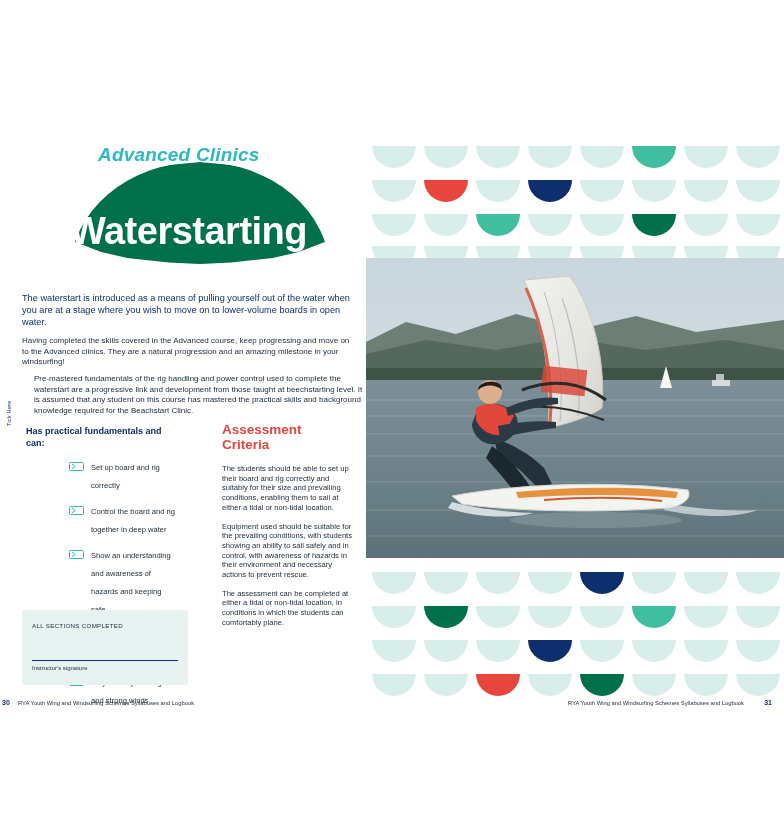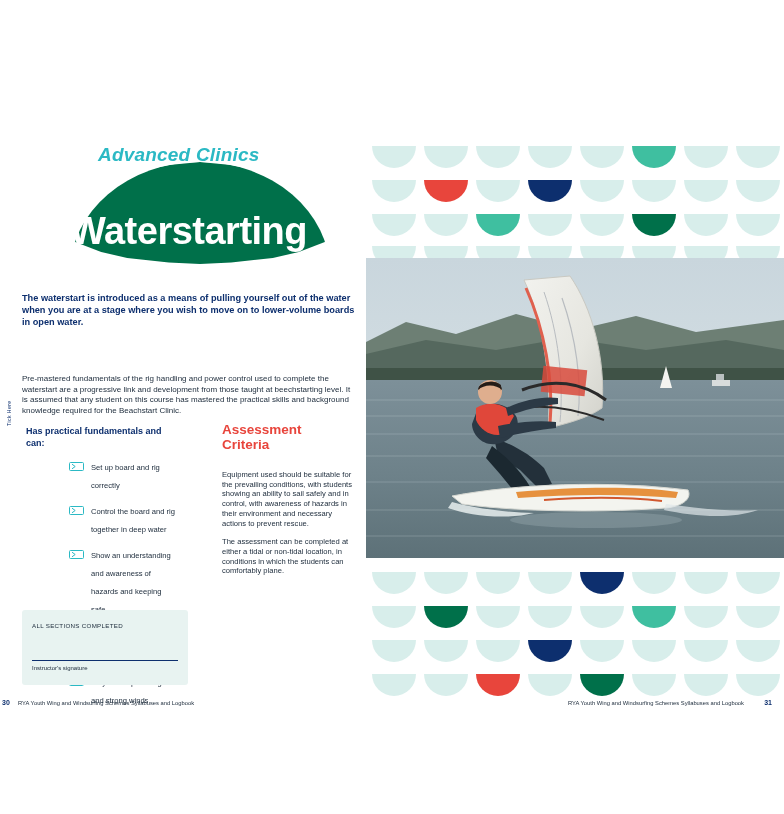--- a/index.html
+++ b/index.html
@@ -24,47 +24,47 @@
     background:#00704a;
     border-radius:130px 130px 18px 18px / 110px 110px 14px 14px;
     clip-path:polygon(0% 52%, 3% 34%, 10% 19%, 22% 8%, 38% 2%, 50% 0%, 62% 2%, 78% 8%, 90% 19%, 97% 34%, 100% 52%, 88% 60%, 78% 64%, 62% 67%, 50% 68%, 38% 67%, 22% 64%, 12% 60%);
   }
   .waterstarting{
     position:absolute;left:0;top:48px;width:260px;text-align:left;
     font-size:38px;font-weight:bold;color:#ffffff;letter-spacing:-.5px;
   }
   .intro-bold{
     position:absolute;left:22px;top:176px;width:335px;
-    font-size:9.2px;line-height:12.2px;font-weight:bold;color:#0d2f6e;
+    font-size:9.2px;line-height:12.2px;font-weight:normal;color:#0d2f6e;
   }
   .para{
     position:absolute;left:22px;width:335px;
     font-size:8px;line-height:10.6px;color:#1b2a3a;
   }
   .para.p1{top:220px;}
-  .para.p2{top:258px;}
+  .para.p2{top:258px;margin-left:12px;}
   .tick-here{
     position:absolute;left:6px;top:310px;width:70px;
     transform:rotate(-90deg);transform-origin:left top;
     font-size:5.2px;color:#0d2f6e;letter-spacing:.4px;
   }
   .col-left{position:absolute;left:26px;top:310px;width:150px;}
   .sec-head{
     font-size:9px;font-weight:bold;color:#0d2f6e;line-height:11.5px;margin-bottom:7px;
   }
   .sec-head.blue{color:#0d2f6e;}
   .chk-row{position:relative;padding-left:22px;margin-bottom:8px;margin-left:43px;}
   .chk-box{
     position:absolute;left:0;top:1px;width:15px;height:9px;
   }
   .chk-item{font-size:7.6px;line-height:9.6px;color:#1b2a3a;}
   .sub-head{font-size:9px;font-weight:normal;color:#0d2f6e;margin:12px 0 7px 0;}
   .col-right{position:absolute;left:222px;top:306px;width:130px;}
   .assess-title{
-    font-size:13.5px;font-weight:bold;color:#e8453c;margin-bottom:18px;
+    font-size:13.5px;font-weight:bold;color:#e8453c;margin-bottom:12px;
   }
   .assess-p{font-size:7.6px;line-height:9.7px;color:#1b2a3a;margin-bottom:9px;}
   .signbox{
     position:absolute;left:22px;top:494px;width:166px;height:75px;
     background:#e8f3f1;border-radius:3px;
   }
   .signbox .label{
     position:absolute;left:10px;top:12px;font-size:6.2px;color:#1b2a3a;letter-spacing:.3px;
   }
   .signbox .rule{
@@ -94,20 +94,21 @@
   <div class="page-left">
 
     <div class="clinic-kicker">Advanced Clinics</div>
 
     <div class="arc-wrap">
       <div class="arc-shape"></div>
       <div class="waterstarting">Waterstarting</div>
     </div>
 
     <div class="intro-bold">The waterstart is introduced as a means of pulling yourself out of the water when you are at a stage where you wish to move on to lower-volume boards in open water.</div>
+    <div class="para p1">Having completed the skills covered in the Advanced course, keep progressing and move on to the Advanced clinics. They are a natural progression and an amazing milestone in your windsurfing!</div>
     <div class="para p2">Pre-mastered fundamentals of the rig handling and power control used to complete the waterstart are a progressive link and development from those taught at beechstarting level. It is assumed that any student on this course has mastered the practical skills and background knowledge required for the Beachstart Clinic.</div>
 
     <div class="tick-here">Tick Here</div>
 
     <div class="col-left">
       <div class="sec-head blue">Has practical fundamentals and can:</div>
 
       <div class="chk-row">
         <span class="chk-box">
           <svg width="15" height="9" viewBox="0 0 15 9">
@@ -156,20 +157,21 @@
               <rect x="0.5" y="0.5" width="14" height="8" rx="1" fill="#fff" stroke="#2bb9c4" stroke-width="1"></rect>
               <polyline points="3,2.2 6.2,4.5 3,6.8" fill="none" stroke="#2bb9c4" stroke-width="1"></polyline>
             </svg>
         </span>
         <span class="chk-item">Vary technique for light and strong winds</span>
       </div>
     </div>
 
     <div class="col-right">
       <div class="assess-title">Assessment Criteria</div>
+      <div class="assess-p">The students should be able to set up their board and rig correctly and suitably for their size and prevailing conditions, enabling them to sail at either a tidal or non-tidal location.</div>
       <div class="assess-p">Equipment used should be suitable for the prevailing conditions, with students showing an ability to sail safely and in control, with awareness of hazards in their environment and necessary actions to prevent rescue.</div>
       <div class="assess-p">The assessment can be completed at either a tidal or non-tidal location, in conditions in which the students can comfortably plane.</div>
     </div>
 
     <div class="signbox">
       <div class="label">ALL SECTIONS COMPLETED</div>
       <div class="rule"></div>
       <div class="cap">Instructor's signature</div>
     </div>
 

